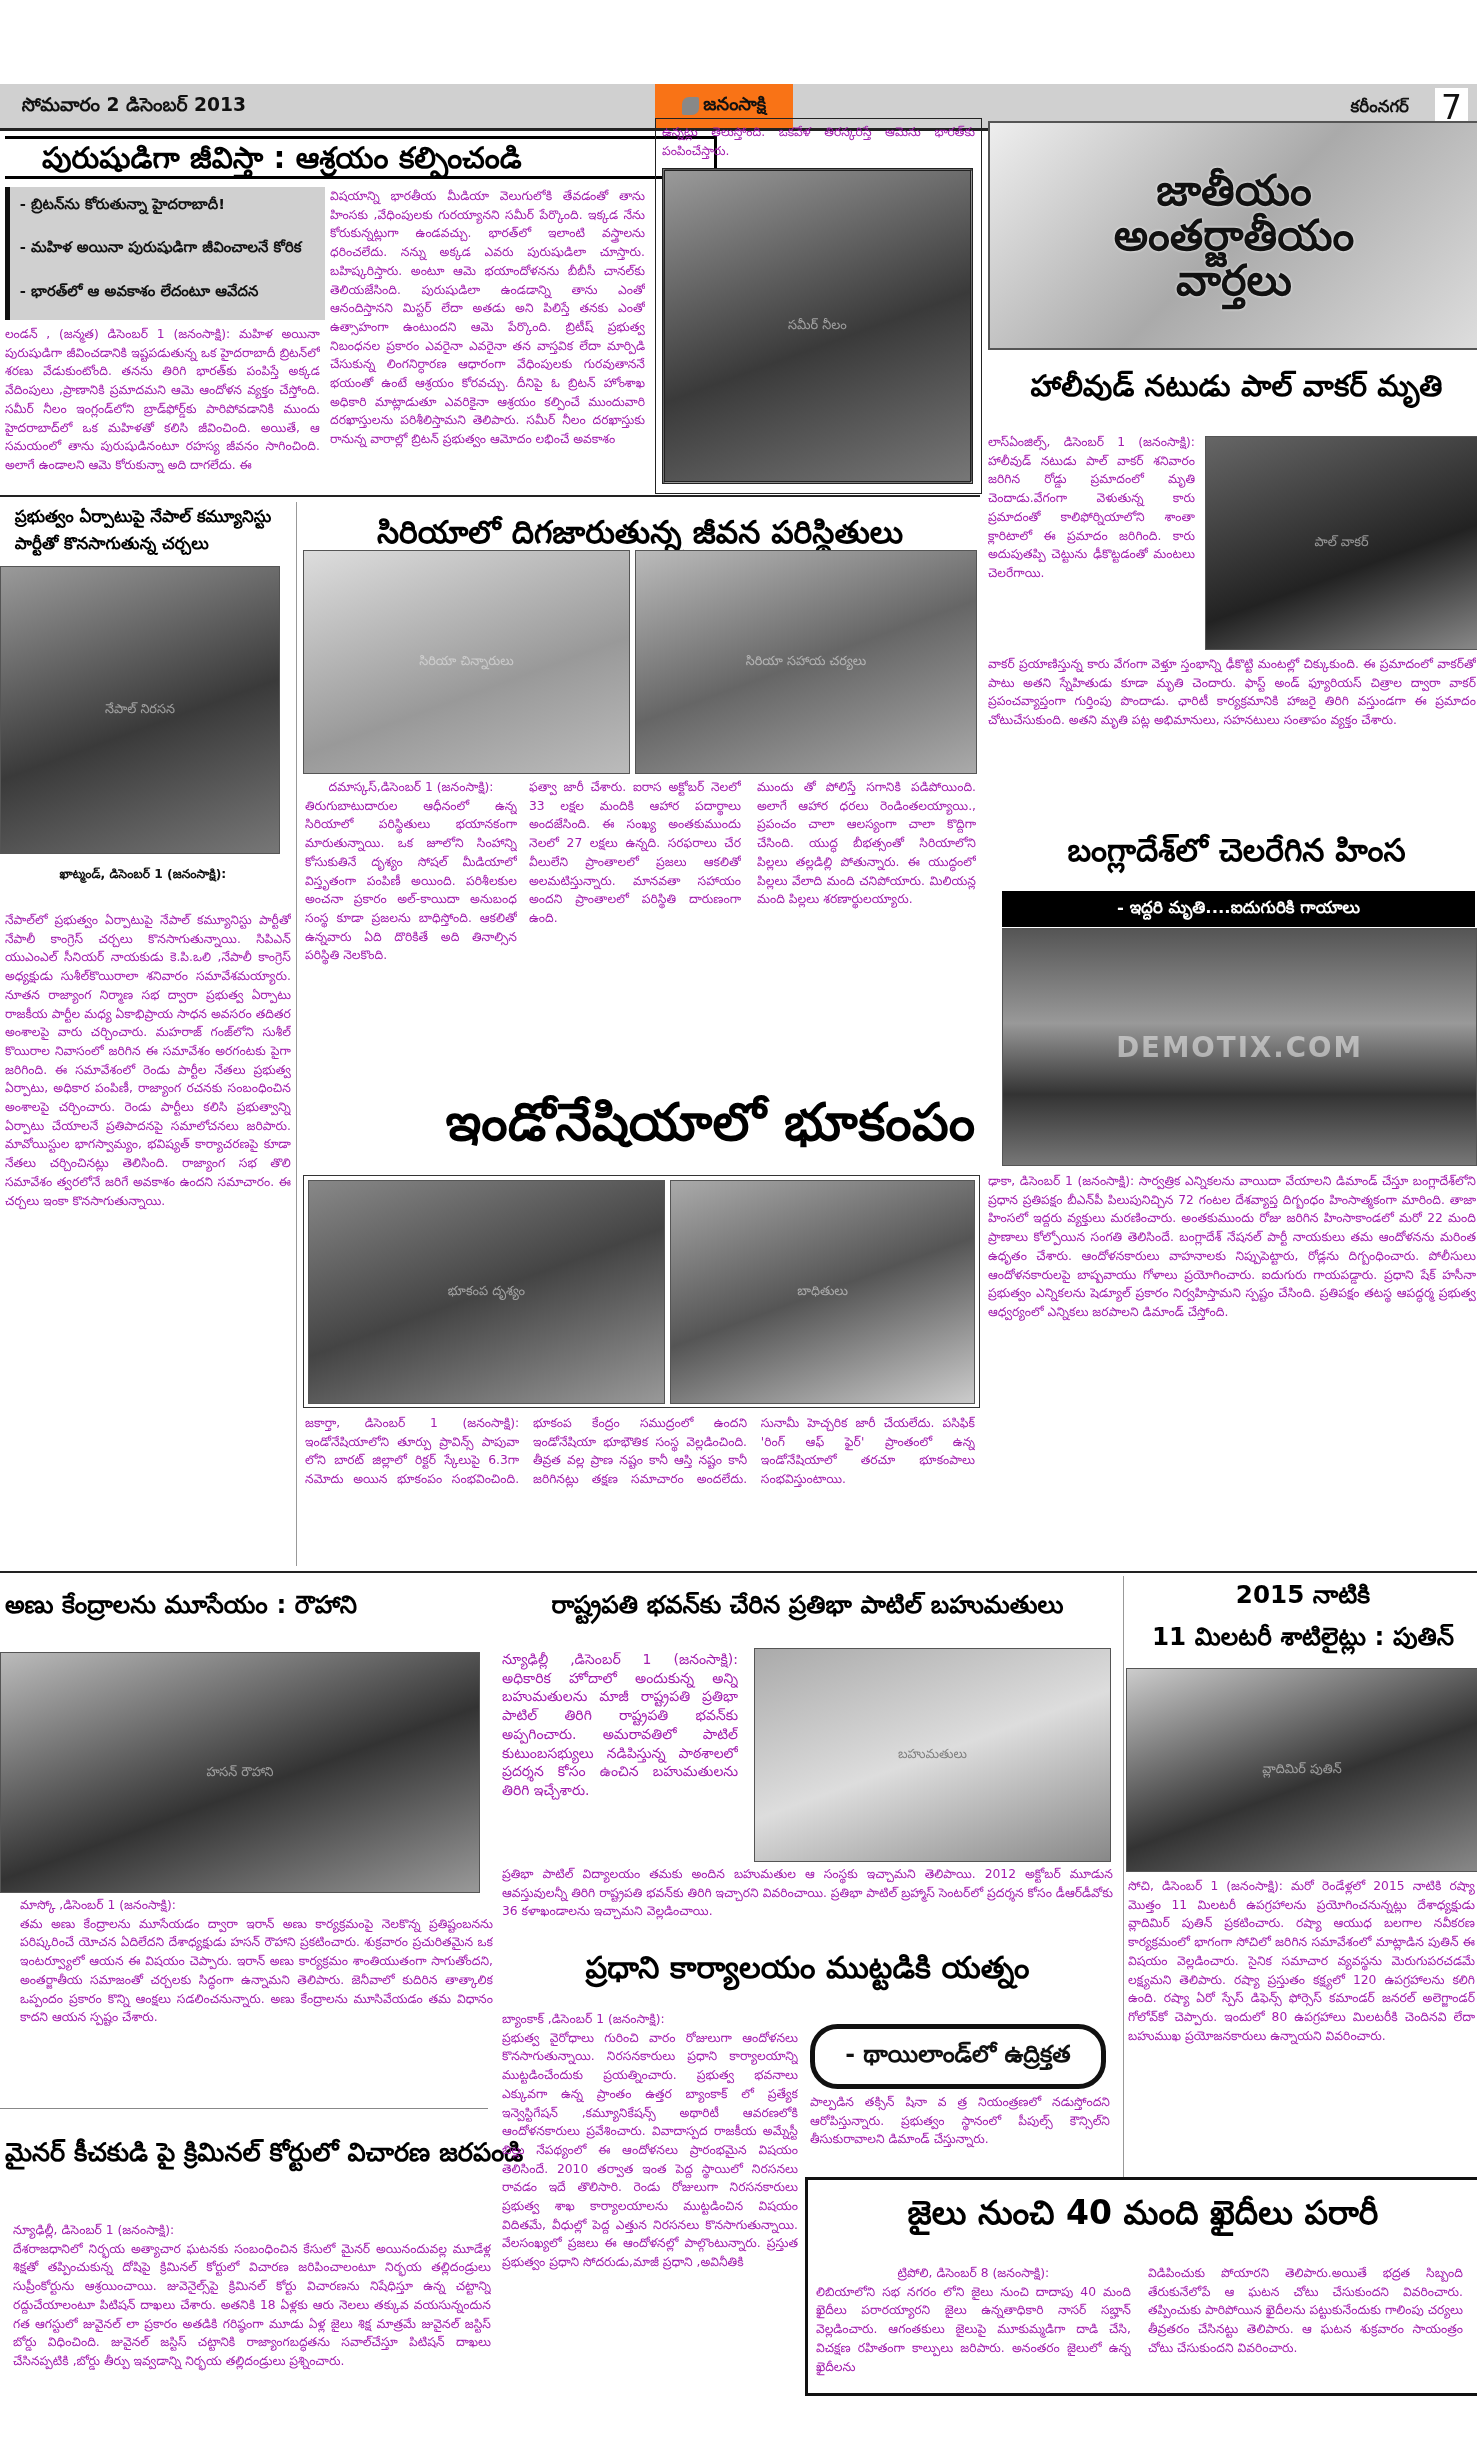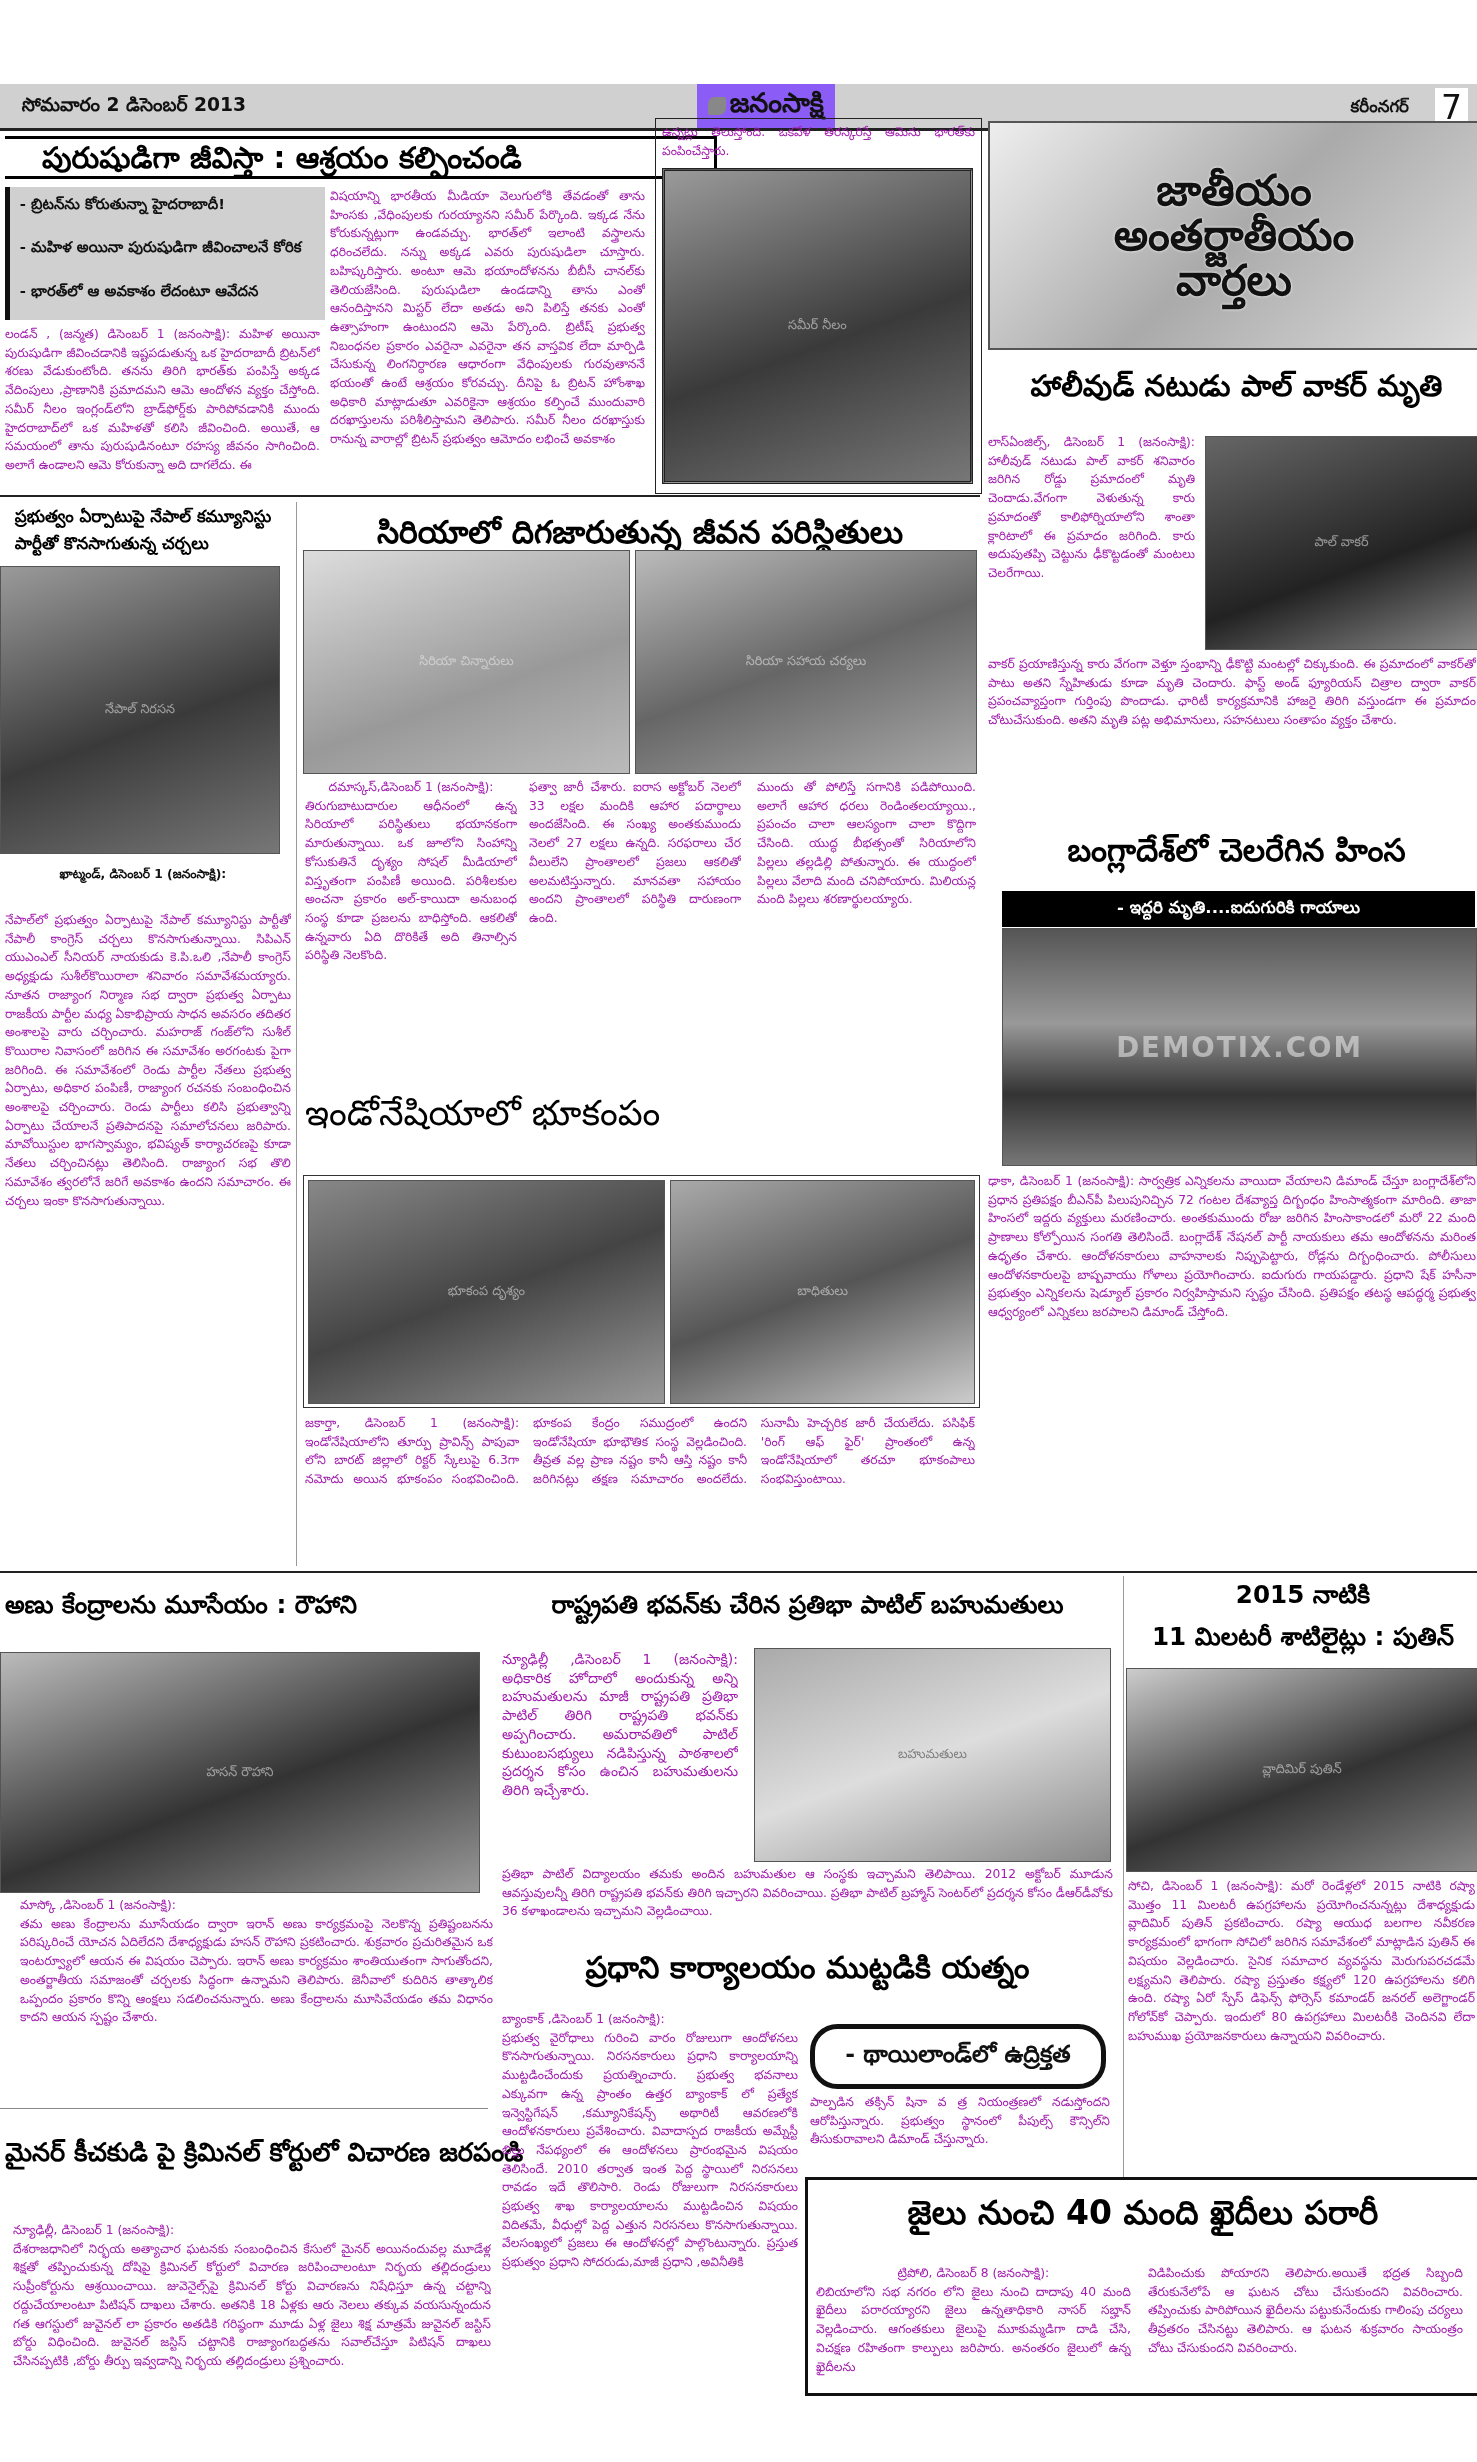--- a/index.html
+++ b/index.html
@@ -1,20 +1,20 @@
 <!DOCTYPE html>
 <html><head>
 <meta charset="utf-8">
 <style>
   html,body{margin:0;padding:0;background:#fff;}
   body{width:1478px;height:2463px;position:relative;overflow:hidden;font-family:"DejaVu Sans","Liberation Sans",sans-serif;color:#111;}
   .abs{position:absolute;}
   .masthead{left:0;top:84px;width:1478px;height:44px;background:#d0d0d0;border-bottom:3px solid #222;}
   .masthead .date{position:absolute;left:21.7px;top:9.9px;font-size:18.7px;font-weight:bold;}
-  .masthead .logo{position:absolute;left:655px;top:0;height:44px;width:138px;background:#8b5cf6;display:flex;align-items:center;justify-content:center;font-weight:bold;font-size:27px;margin-left:42px;}
+  .masthead .logo{position:absolute;left:655px;top:0;height:44px;width:138px;background:#f97316;display:flex;align-items:center;justify-content:center;font-weight:bold;font-size:18px;}
   .masthead .logo .mark{display:inline-block;width:17.7px;height:17.7px;background:#888;border-radius:40% 10% 40% 10%;margin-right:3.9px;}
   .masthead .city{position:absolute;right:69px;top:11.8px;font-size:16.7px;font-weight:bold;}
   .masthead .pg{position:absolute;right:9.9px;top:3.9px;width:33px;height:37px;background:#fff;font-size:33px;text-align:center;line-height:39px;}
   .hl{font-weight:bold;color:#000;line-height:1.15;}
   .body{font-size:12.3px;line-height:18.7px;text-align:justify;color:#a21caf;}
   .body .dl{font-weight:normal;}
   .photo{background:linear-gradient(160deg,#9a9a9a,#3a3a3a 55%,#777);border:1px solid #555;display:flex;align-items:center;justify-content:center;color:#eee;font-size:12.8px;}
   .photo .ph{opacity:.55;}
   .rule{background:#222;}
   .blackbar{background:#000;color:#fff;display:flex;align-items:center;justify-content:center;font-weight:bold;}
@@ -104,21 +104,21 @@
 <div class="abs photo" style="left:635px;top:550px;width:340px;height:222px;background:linear-gradient(160deg,#bbb,#666 50%,#aaa);">
     <span class="ph">సిరియా సహాయ చర్యలు</span>
   </div>
 <div class="abs body" style="left:305px;top:778px;width:212px;height:296px;overflow:hidden;">
   <div class="dl" style="text-align:center;">దమాస్కస్,డిసెంబర్ 1 (జనంసాక్షి):</div>
   <span>తిరుగుబాటుదారుల ఆధీనంలో ఉన్న సిరియాలో పరిస్థితులు భయానకంగా మారుతున్నాయి. ఒక జూలోని సింహాన్ని కోసుకుతినే దృశ్యం సోషల్ మీడియాలో విస్తృతంగా పంపిణీ అయింది. పరిశీలకుల అంచనా ప్రకారం అల్-కాయిదా అనుబంధ సంస్థ కూడా ప్రజలను బాధిస్తోంది. ఆకలితో ఉన్నవారు ఏది దొరికితే అది తినాల్సిన పరిస్థితి నెలకొంది.</span>
 </div>
 <div class="abs body" style="left:529px;top:778px;width:212px;height:296px;overflow:hidden;">ఫత్వా జారీ చేశారు. ఐరాస అక్టోబర్ నెలలో 33 లక్షల మందికి ఆహార పదార్థాలు అందజేసింది. ఈ సంఖ్య అంతకుముందు నెలలో 27 లక్షలు ఉన్నది. సరఫరాలు చేర వీలులేని ప్రాంతాలలో ప్రజలు ఆకలితో అలమటిస్తున్నారు. మానవతా సహాయం అందని ప్రాంతాలలో పరిస్థితి దారుణంగా ఉంది.</div>
 <div class="abs body" style="left:757px;top:778px;width:219px;height:296px;overflow:hidden;">ముందు తో పోలిస్తే సగానికి పడిపోయింది. అలాగే ఆహార ధరలు రెండింతలయ్యాయి., ప్రపంచం చాలా ఆలస్యంగా చాలా కొద్దిగా చేసింది. యుద్ధ బీభత్సంతో సిరియాలోని పిల్లలు తల్లడిల్లి పోతున్నారు. ఈ యుద్ధంలో పిల్లలు వేలాది మంది చనిపోయారు. మిలియన్ల మంది పిల్లలు శరణార్థులయ్యారు.</div>
 
-<div class="abs hl" style="left:305px;top:1093px;width:670px;font-size:35px;text-align:left;font-weight:normal;white-space:nowrap;">ఇండోనేషియాలో భూకంపం</div>
+<div class="abs hl" style="left:305px;top:1093px;width:670px;font-size:52px;text-align:right;font-weight:bold;white-space:nowrap;">ఇండోనేషియాలో భూకంపం</div>
 <div class="abs" style="left:303px;top:1175px;width:675px;height:231px;border:1px solid #333;">
   <div class="photo" style="position:absolute;left:3.9px;top:3.9px;width:355px;height:222px;background:linear-gradient(160deg,#888,#444 50%,#999);">
       <span class="ph">భూకంప దృశ్యం</span>
     </div>
   <div class="photo" style="position:absolute;left:366px;top:3.9px;width:303px;height:222px;background:linear-gradient(160deg,#aaa,#555 50%,#ccc);">
       <span class="ph">బాధితులు</span>
     </div>
 </div>
 <div class="abs body" style="left:305px;top:1414px;width:670px;height:148px;overflow:hidden;column-count:3;column-gap:13.8px;">
   <span class="dl">జకార్తా, డిసెంబర్ 1 (జనంసాక్షి):</span>

